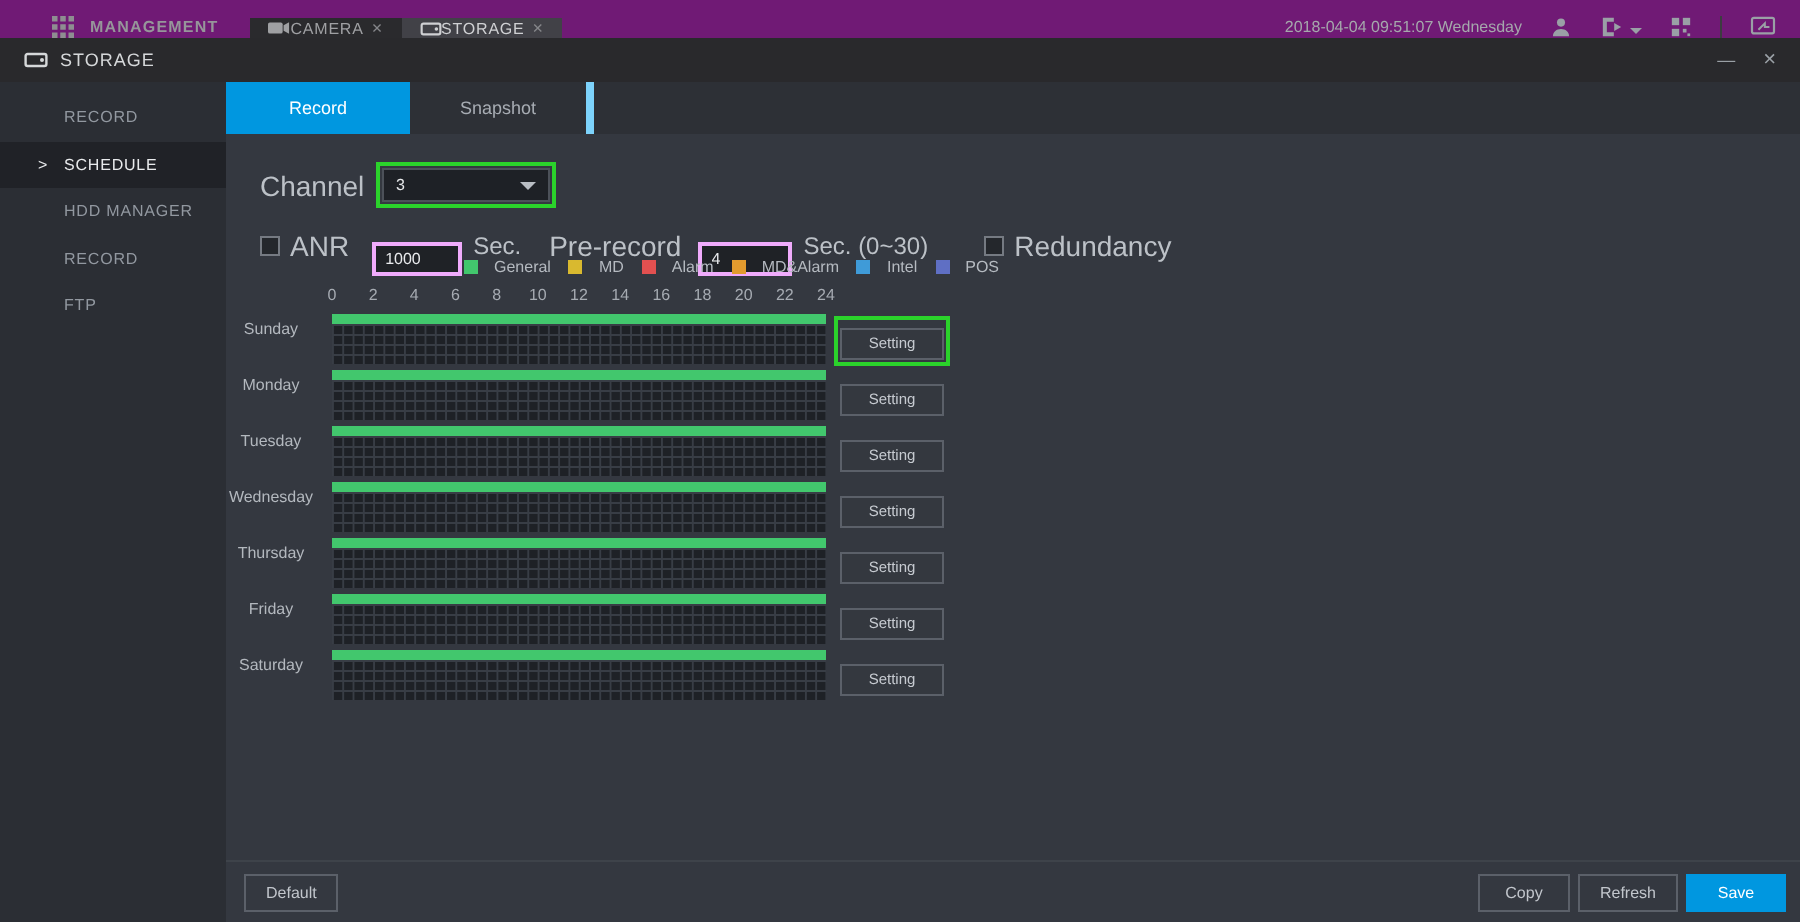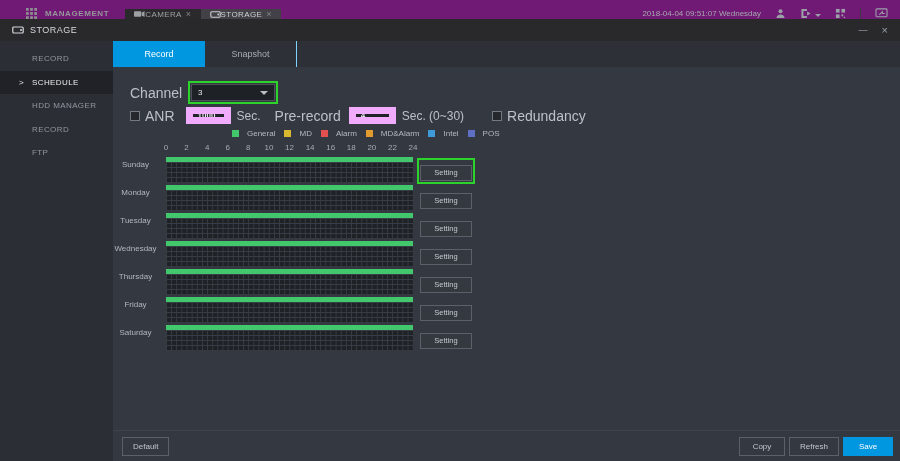--- a/index.html
+++ b/index.html
@@ -34,38 +34,38 @@
                color:#9298a0; position:relative; letter-spacing:.4px; cursor:pointer; }
   .side-item.active { background:#202227; color:#e9ebed; }
   .side-chev { position:absolute; left:19px; top:0; font-size:8px; color:#e9ebed; display:none; }
   .side-item.active .side-chev { display:inline; }
 
   .content { flex:1; position:relative; background:#343840; }
 
   
   .content-tabs { position:absolute; top:0; left:0; right:0; height:26px; background:#2d3036; display:flex; }
   .ctab { width:92px; display:flex; align-items:center; justify-content:center; font-size:9px;
-          color:#a7acb3; cursor:pointer; border-right:1px solid #7dd3fc; }
+          color:#a7acb3; cursor:pointer; border-right:4px solid #7dd3fc; }
   .ctab.active { background:#0097e0; color:#ffffff; border-right:none; }
 
   
   .field-label { font-size:14px; color:#bcc1c7; }
   .channel-row { position:absolute; top:40px; left:17px; display:flex; align-items:center; }
   .channel-row .field-label { width:58px; }
   .hl-box { border:2px solid #2bd32b; padding:1px; display:inline-block; }
   .dropdown { width:84px; height:17px; background:#1e2126; border:1px solid #4c5159;
               display:flex; align-items:center; padding:0 6px; cursor:pointer; }
   .dropdown .val { font-size:8px; color:#e8eaec; flex:1; }
   .dd-arrow { width:0; height:0; border-left:4px solid transparent; border-right:4px solid transparent;
               border-top:4px solid #b9bec4; }
 
   .anr-row { position:absolute; top:66px; left:17px; display:flex; align-items:center; }
   .checkbox { width:10px; height:10px; border:1px solid #757a82; background:#24272c; flex:none; cursor:pointer; }
-  .txt-input { height:17px; background:#1f2226; border:7px solid #f0abfc; color:#e8eaec;
-               font-size:8px; font-weight:bold; padding:0 5px; font-family:"Liberation Sans",sans-serif; }
+  .txt-input { height:17px; background:#1f2226; border:2px solid #f0abfc; color:#e8eaec;
+               font-size:8px; font-weight:normal; padding:0 5px; font-family:"Liberation Sans",sans-serif;margin-top:14px; }
   .in-anr { width:45px; margin-left:11px; }
   .in-pre { width:47px; margin-left:8px; }
   .unit { font-size:12px; color:#bcc1c7; margin-left:6px; }
 
   
   .legend { position:absolute; top:88px; left:119px; display:flex; align-items:center; gap:9px; }
   .leg-item { display:flex; align-items:center; gap:8px; }
   .leg-sw { width:7px; height:7px; }
   .leg-label { font-size:8px; color:#b5bac0; }
 

